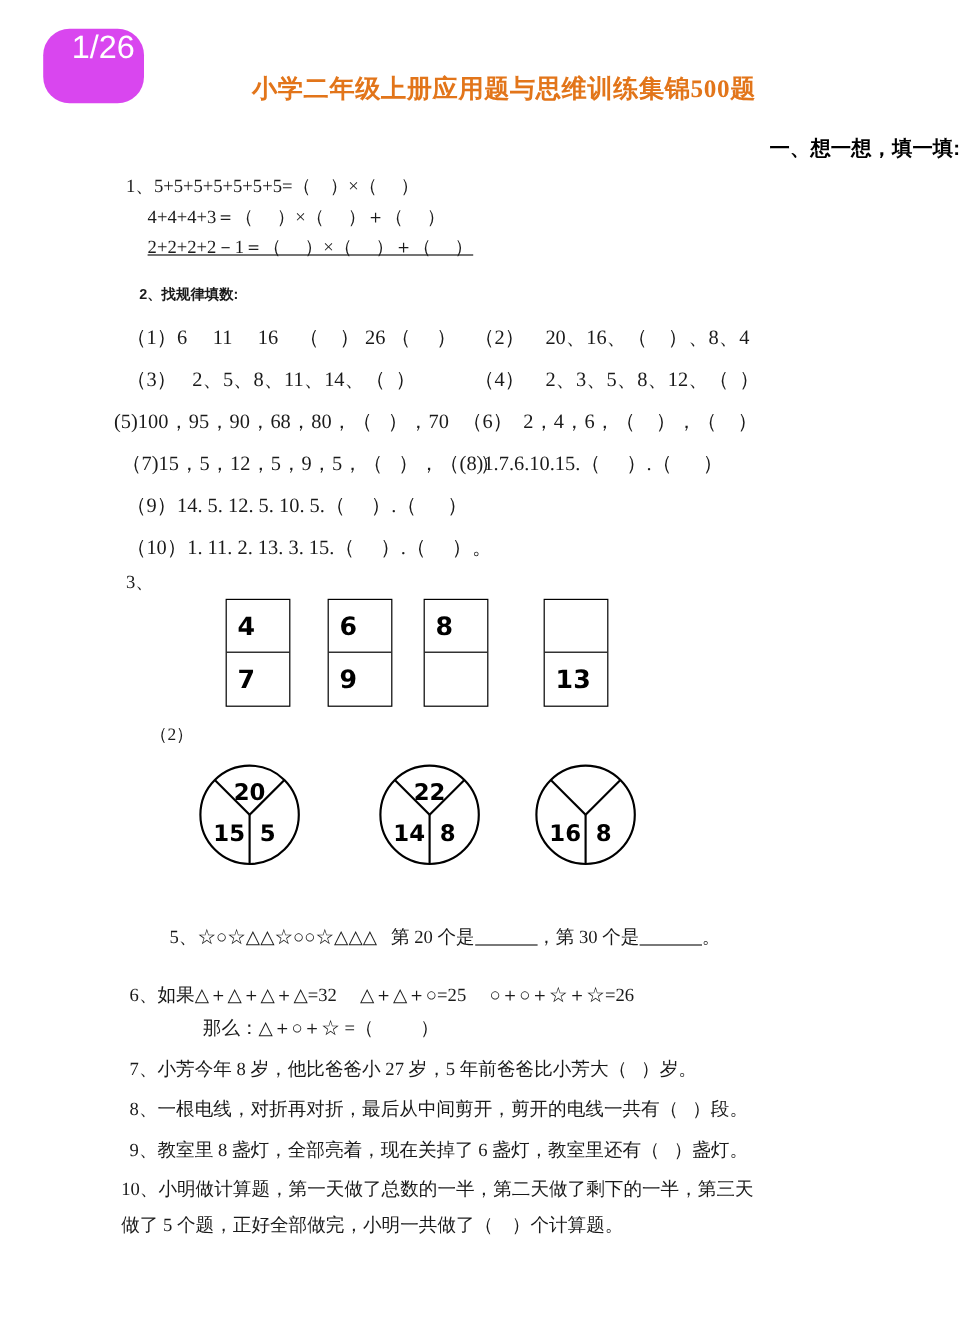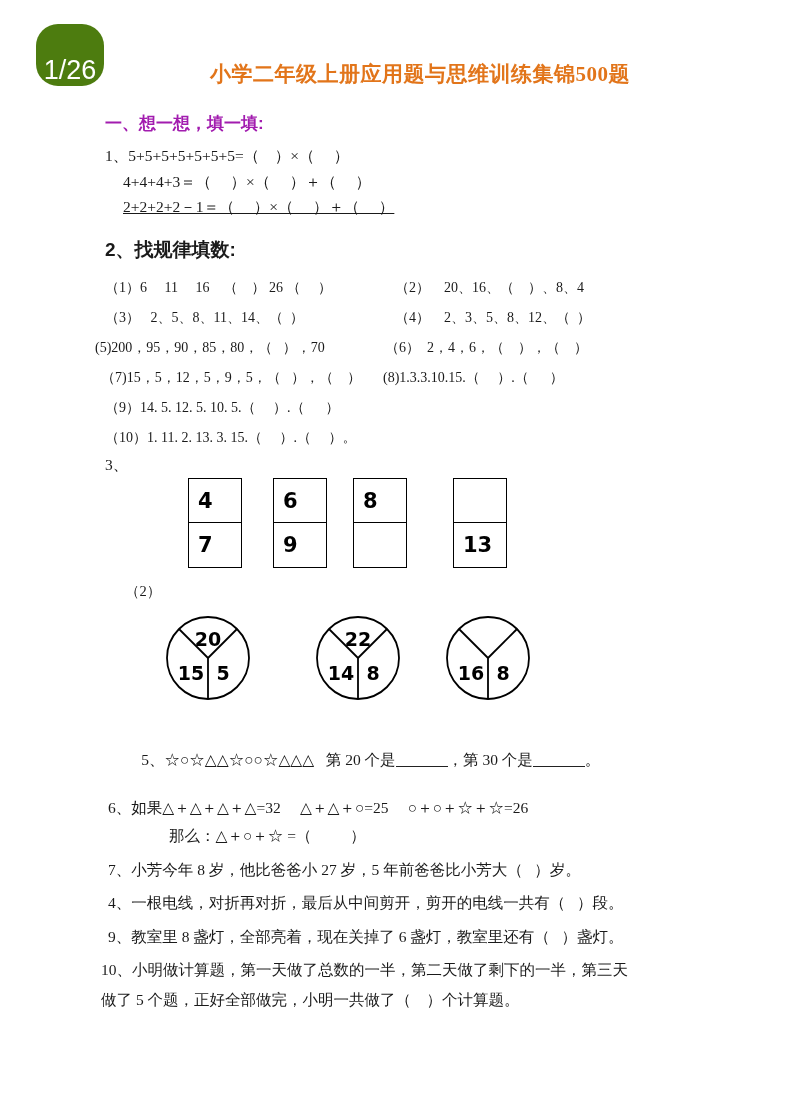--- a/index.html
+++ b/index.html
@@ -17,29 +17,30 @@
   }
 
   
   #page-badge {
     position: absolute;
     left: 36px;
     top: 24px;
     width: 68px;
     height: 62px;
     border-radius: 22px;
-    background: #4d7c0f;
+    background: #d946ef;
     color: #ffffff;
     display: flex;
-    align-items: flex-end;
+    align-items: flex-start;
     justify-content: center;
     font-family: "Liberation Sans", sans-serif;
     font-size: 27px;
     letter-spacing: 0px;
     z-index: 5;
+    padding-left: 16px;
   }
 
   
   #doc {
     position: absolute;
     left: 0;
     top: 0;
     width: 800px;
     padding: 0;
   }
@@ -49,49 +50,50 @@
     color: #e2751a;
     font-weight: bold;
     font-size: 21px;
     margin: 60px 0 0 0;
     padding-left: 40px;
     letter-spacing: 0.5px;
     font-family: "Liberation Serif", "DejaVu Serif", serif;
   }
 
   .section-head {
-    color: #a21caf;
+    color: #000000;
     font-weight: bold;
     font-size: 17px;
     margin: 24px 0 0 105px;
     font-family: "Liberation Sans", "DejaVu Sans", sans-serif;
+    text-align: right;
   }
 
   .qline {
     font-size: 15.5px;
     line-height: 1.0;
     margin: 0;
     white-space: pre;
   }
 
   .block {
     margin-left: 105px;
   }
 
   .q-num-head {
     font-weight: bold;
-    font-size: 19px;
-    margin: 0;
+    font-size: 12px;
+    margin: 11px;
     font-family: "Liberation Sans", "DejaVu Sans", sans-serif;
   }
 
   .row2col {
     display: flex;
     white-space: pre;
-    font-size: 14px;
+    font-size: 17px;
   }
   .row2col .col-l { width: 290px; flex: 0 0 290px; }
   .row2col .col-r { flex: 1 1 auto; }
 
   
   #dominoes {
     position: relative;
     height: 110px;
     margin-top: 6px;
   }
@@ -171,26 +173,26 @@
 
     <div class="row2col" style="margin-top:16px;">
       <div class="col-l">（1）6     11     16    （    ） 26 （     ）</div>
       <div class="col-r">（2）    20、16、（    ）、8、4</div>
     </div>
     <div class="row2col" style="margin-top:12px;">
       <div class="col-l">（3）   2、5、8、11、14、（  ）</div>
       <div class="col-r">（4）    2、3、5、8、12、（  ）</div>
     </div>
     <div class="row2col" style="margin-top:12px;">
-      <div class="col-l" style="margin-left:-10px;">(5)200，95，90，85，80，（   ），70</div>
+      <div class="col-l" style="margin-left:-10px;">(5)100，95，90，68，80，（   ），70</div>
       <div class="col-r">（6）  2，4，6，（    ），（    ）</div>
     </div>
     <div class="row2col" style="margin-top:12px;">
       <div class="col-l" style="margin-left:-4px;">（7)15，5，12，5，9，5，（   ），（    ）</div>
-      <div class="col-r" style="margin-left:-8px;">(8)1.3.3.10.15.（     ）.（      ）</div>
+      <div class="col-r" style="margin-left:-8px;">(8)1.7.6.10.15.（     ）.（      ）</div>
     </div>
     <div class="row2col" style="margin-top:12px;">
       <div class="col-l" style="flex:0 0 auto;">（9）14. 5. 12. 5. 10. 5.（     ）.（      ）</div>
     </div>
     <div class="row2col" style="margin-top:12px;">
       <div class="col-l" style="flex:0 0 auto;">（10）1. 11. 2. 13. 3. 15.（     ）.（     ）。</div>
     </div>
   </div>
 
   <div class="block" style="margin-top:10px;">
@@ -263,21 +265,21 @@
 
   <div class="block" style="margin-top:17px;">
     <div class="qline" style="margin-left:3px;">6、如果△＋△＋△＋△=32     △＋△＋○=25     ○＋○＋☆＋☆=26</div>
     <div class="qline" style="margin-left:64px;margin-top:13px;">那么：△＋○＋☆ =（          ）</div>
   </div>
 
   <div class="block" style="margin-top:18px;">
     <div class="qline" style="margin-left:3px;">7、小芳今年 8 岁，他比爸爸小 27 岁，5 年前爸爸比小芳大（   ）岁。</div>
   </div>
   <div class="block" style="margin-top:18px;">
-    <div class="qline" style="margin-left:3px;">4、一根电线，对折再对折，最后从中间剪开，剪开的电线一共有（   ）段。</div>
+    <div class="qline" style="margin-left:3px;">8、一根电线，对折再对折，最后从中间剪开，剪开的电线一共有（   ）段。</div>
   </div>
   <div class="block" style="margin-top:18px;">
     <div class="qline" style="margin-left:3px;">9、教室里 8 盏灯，全部亮着，现在关掉了 6 盏灯，教室里还有（   ）盏灯。</div>
   </div>
 
   <div class="block" style="margin-top:18px;">
     <div class="qline" style="margin-left:-4px;">10、小明做计算题，第一天做了总数的一半，第二天做了剩下的一半，第三天</div>
     <div class="qline" style="margin-left:-4px;margin-top:14px;">做了 5 个题，正好全部做完，小明一共做了（    ）个计算题。</div>
   </div>
 

